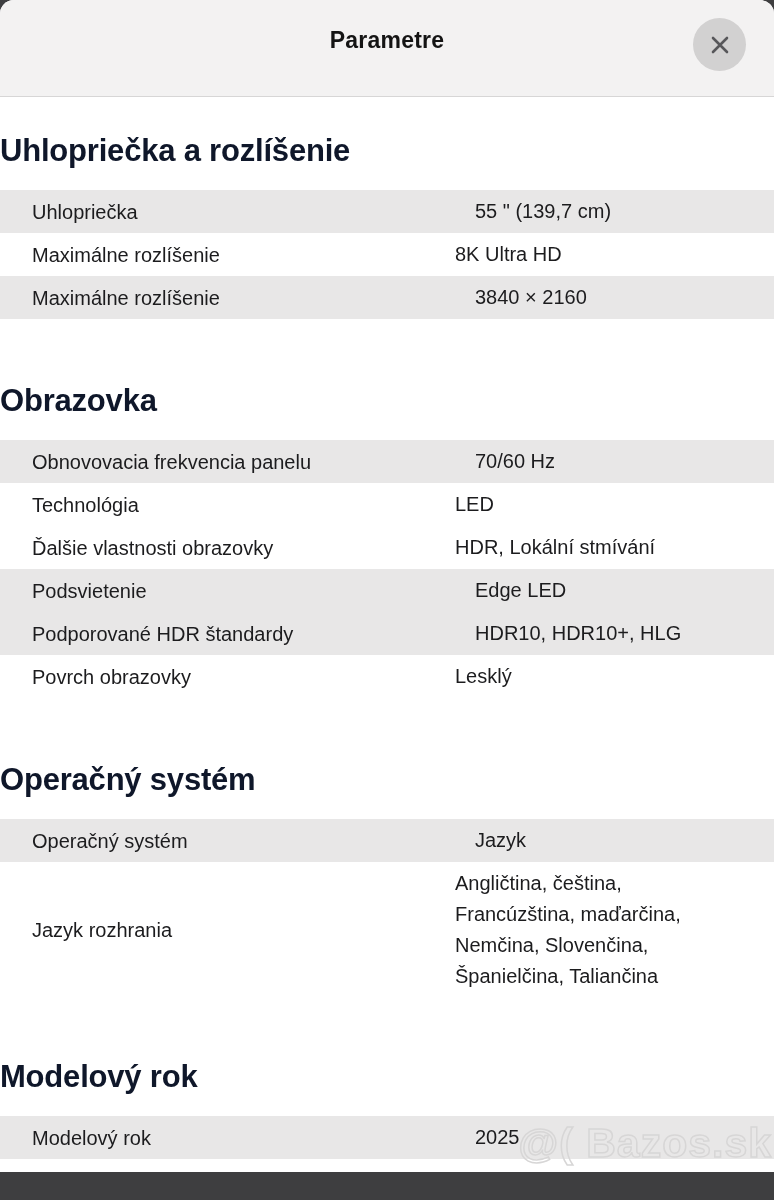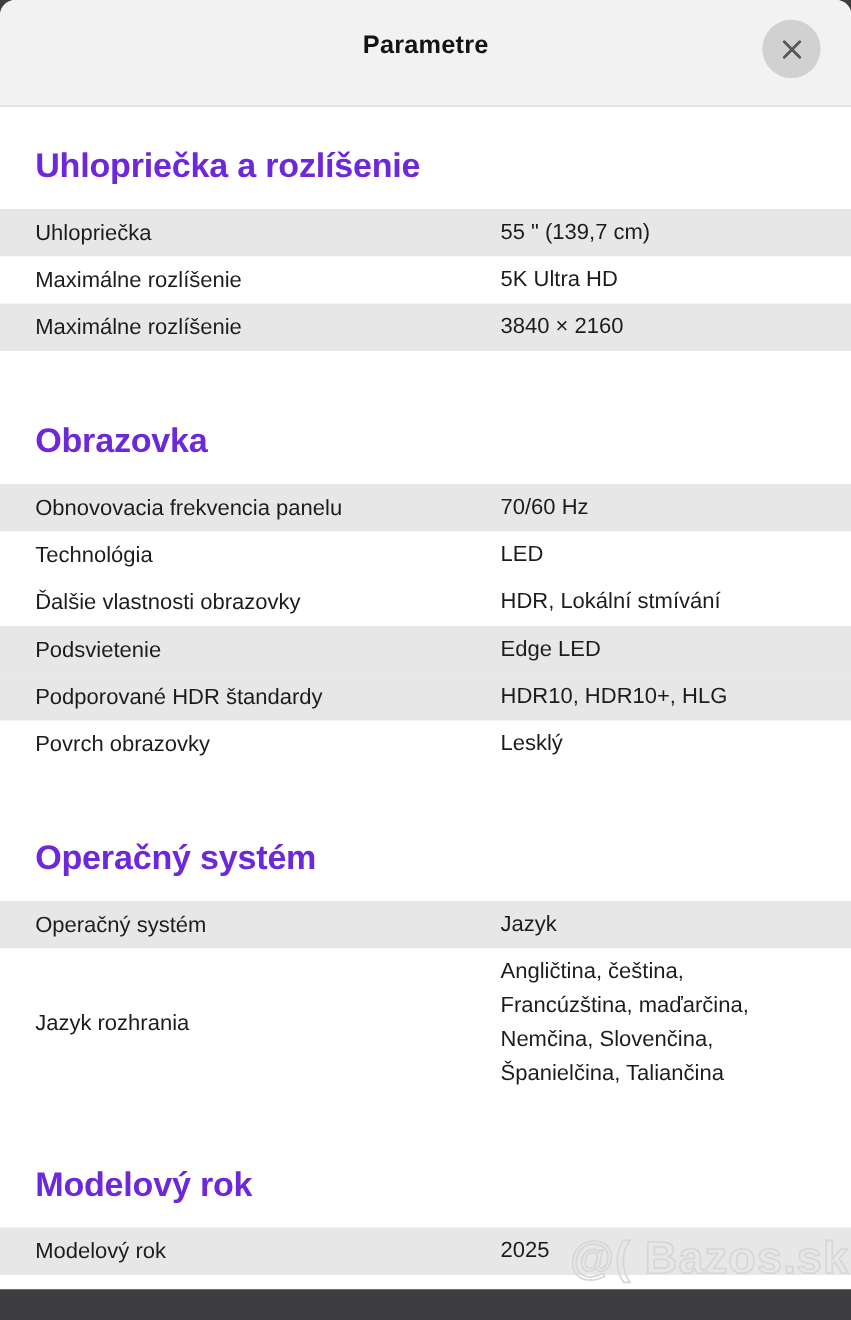--- a/index.html
+++ b/index.html
@@ -48,35 +48,34 @@
     padding: 0;
   }
   .close-button svg { display: block; }
 
   .content { padding-bottom: 20px; }
 
   .section h2 {
     font-size: 31px;
     font-weight: 700;
     letter-spacing: -0.2px;
-    color: #6d28d9;
-    padding-left: 32px;
+    color: #0f172a;
     margin: 63px 0 20px 0;
     line-height: 38px;
   }
   .section:first-child h2 { margin-top: 35px; }
   .section.last h2 { margin-top: 60px; }
 
   .row {
     display: flex;
     align-items: center;
     min-height: 43px;
     padding-left: 32px;
   }
-  .row.shaded { background: #e8e7e7; }
+  .row.shaded { background: #e8e7e7; gap: 20px; }
   .row .label {
     flex: none;
     width: 423px;
     font-size: 20px;
     line-height: 26px;
     color: #1c1c1e;
   }
   .row .value {
     flex: 1;
     max-width: 276px;
@@ -119,21 +118,21 @@
   <main class="content">
 
     <section class="section">
       <h2>Uhlopriečka a rozlíšenie</h2>
       <div class="row shaded">
         <span class="label">Uhlopriečka</span>
         <span class="value">55 " (139,7 cm)</span>
       </div>
       <div class="row">
         <span class="label">Maximálne rozlíšenie</span>
-        <span class="value">5K Ultra HD</span>
+        <span class="value">8K Ultra HD</span>
       </div>
       <div class="row shaded">
         <span class="label">Maximálne rozlíšenie</span>
         <span class="value">3840 × 2160</span>
       </div>
     </section>
 
     <section class="section">
       <h2>Obrazovka</h2>
       <div class="row shaded">

